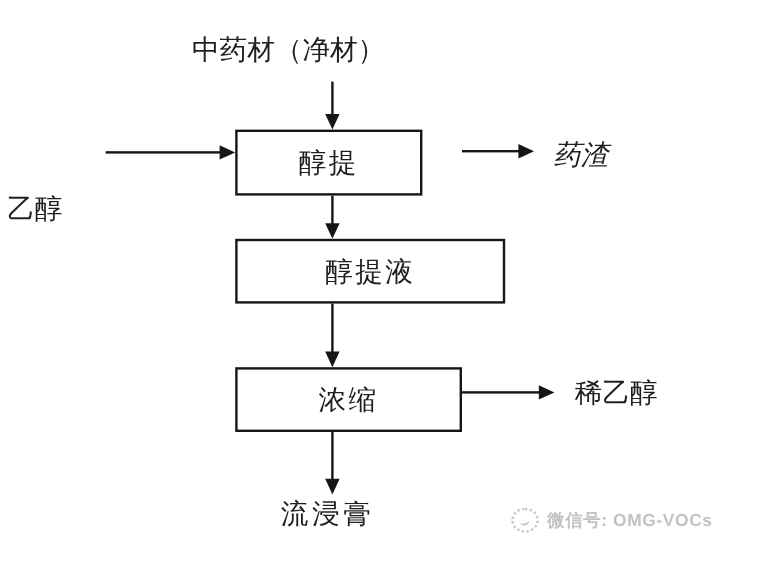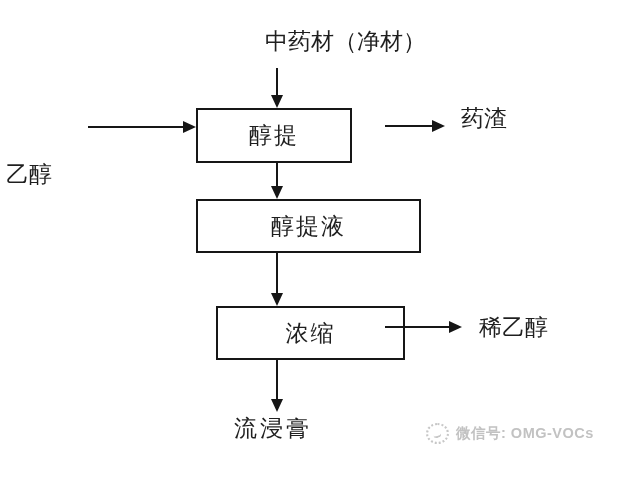--- a/index.html
+++ b/index.html
@@ -23,21 +23,21 @@
     color: var(--text);
   }
   .lbl {
     position: absolute;
     font-size: 23px;
     line-height: 1.15;
     white-space: nowrap;
     color: var(--text);
   }
   .lbl.centered {
-    text-align: right;
+    text-align: left;
   }
   .fbox {
     position: absolute;
     box-sizing: border-box;
     border: 2px solid var(--line);
     background: var(--bg);
     display: flex;
     align-items: center;
     justify-content: center;
     font-size: 23px;
@@ -142,35 +142,35 @@
     <span class="head"></span>
   </div>
 
   <div class="fbox" style="left:196px; top:108px; width:156px; height:55px;">醇提</div>
 
   <div class="harrow" style="left:385px; top:119px; width:60px;">
     <span class="shaft"></span>
     <span class="head"></span>
   </div>
 
-  <div class="lbl" style="left:461px; top:106px;">药渣</div>
+  <div class="lbl" style="left:461px; top:117px;font-style:italic;">药渣</div>
 
   <div class="varrow" style="left:270px; top:163px; height:36px;">
     <span class="shaft"></span>
     <span class="head"></span>
   </div>
 
   <div class="fbox" style="left:196px; top:199px; width:225px; height:54px;">醇提液</div>
 
   <div class="varrow" style="left:270px; top:253px; height:53px;">
     <span class="shaft"></span>
     <span class="head"></span>
   </div>
 
-  <div class="fbox" style="left:196px; top:306px; width:189px; height:54px;margin-left:20px;">浓缩</div>
+  <div class="fbox" style="left:196px; top:306px; width:189px; height:54px;">浓缩</div>
 
   <div class="harrow" style="left:385px; top:320px; width:77px;">
     <span class="shaft"></span>
     <span class="head"></span>
   </div>
 
   <div class="lbl" style="left:479px; top:315px;">稀乙醇</div>
 
   <div class="varrow" style="left:270px; top:360px; height:52px;">
     <span class="shaft"></span>

